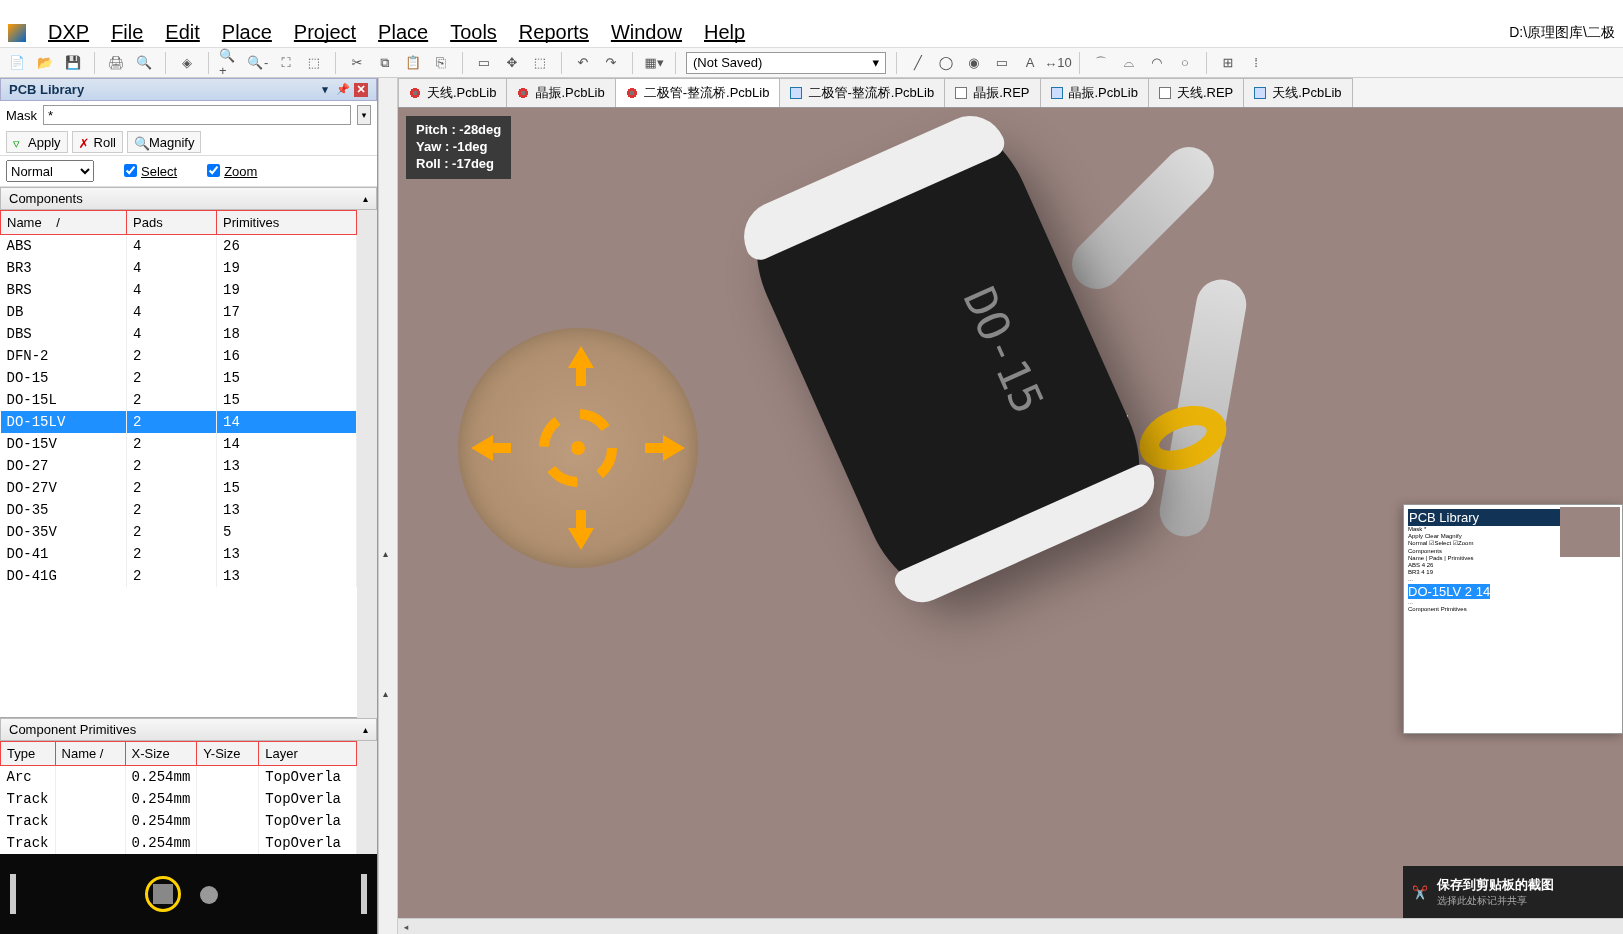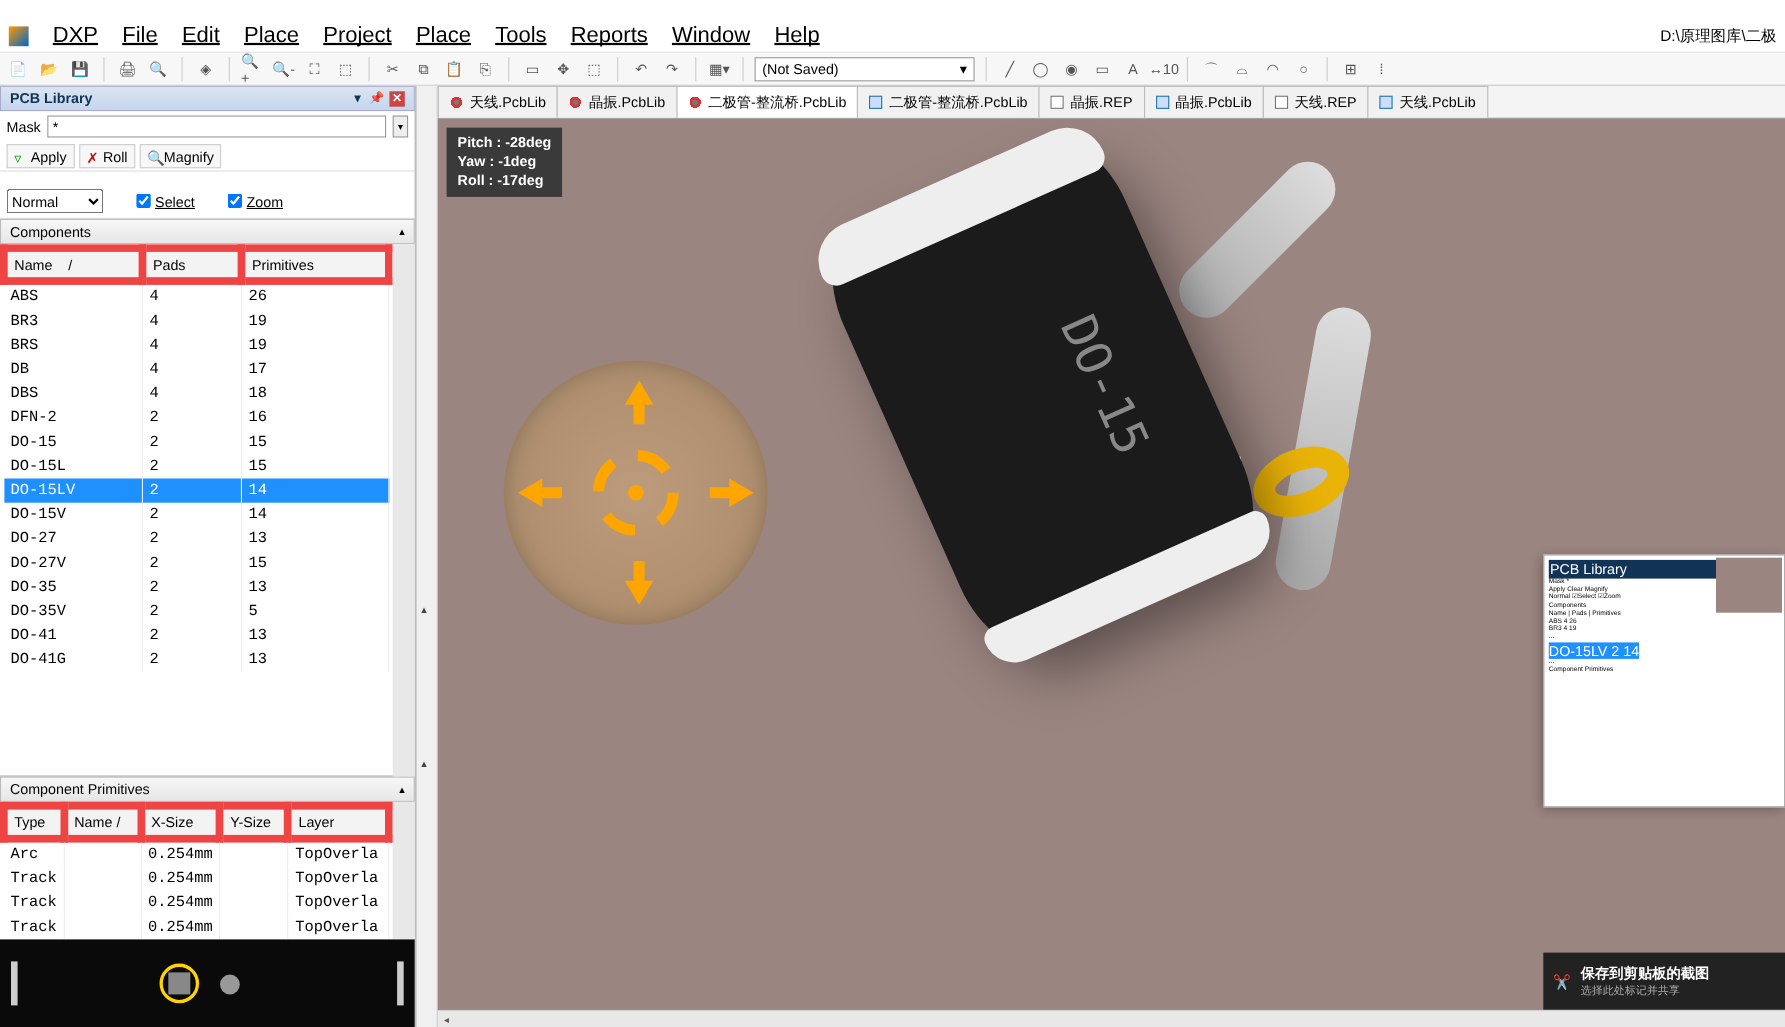--- a/index.html
+++ b/index.html
@@ -25,31 +25,31 @@
 .sidebar-title .title-icons span { width: 14px; height: 14px; display: inline-flex; align-items: center; justify-content: center; font-size: 11px; }
 
 .mask-row { padding: 4px 6px; display: flex; align-items: center; gap: 6px; }
 .mask-row input { flex: 1; border: 1px solid #999; height: 20px; padding: 0 4px; }
 .mask-row .combo-arrow { width: 14px; height: 20px; border: 1px solid #999; background: #eee; display: flex; align-items: center; justify-content: center; font-size: 9px; }
 
 .btn-row { padding: 2px 6px; display: flex; align-items: center; gap: 4px; border-bottom: 1px solid #ddd; }
 .btn-row .sbtn { border: 1px solid #ccc; background: #f7f7f7; padding: 2px 6px; display: flex; align-items: center; gap: 3px; height: 22px; }
 .btn-row .sbtn .ico { width: 12px; height: 12px; display: inline-block; }
 
-.opts-row { padding: 4px 6px; display: flex; align-items: center; gap: 30px; border-bottom: 1px solid #ddd; margin-top: 12px; }
+.opts-row { padding: 4px 6px; display: flex; align-items: center; gap: 30px; border-bottom: 1px solid #ddd; }
 .opts-row select { height: 22px; width: 88px; }
 .opts-row label { display: flex; align-items: flex-start; gap: 4px; }
 .opts-row input[type=checkbox] { width: 13px; height: 13px; }
 
 .group-header { background: linear-gradient(#f7f7f7,#e6e6e6); border: 1px solid #bbb; padding: 3px 8px; font-size: 14px; display: flex; align-items: center; }
 .group-header .ga { margin-left: auto; font-size: 10px; }
 
 .table-wrap { overflow-y: auto; border-bottom: 1px solid #aaa; }
 .table { width: 100%; border-collapse: collapse; }
-.table th { text-align: left; padding: 4px 6px; background: #f3f3f3; border: 7px solid #ef4444; font-weight: normal; font-size: 13px; }
+.table th { text-align: left; padding: 4px 6px; background: #f3f3f3; border: 1px solid #ef4444; font-weight: normal; font-size: 13px; }
 .table td { padding: 3px 6px; border-right: 1px solid #eee; font-family: 'Courier New', monospace; font-size: 14px; }
 .table td.c1 { width: 126px; }
 .table td.c2 { width: 90px; }
 .table tr.sel td { background: #1e90ff; color: #fff; }
 
 .prim-wrap { flex: none; }
 .prim-table td.c1 { width: 40px; }
 .prim-table td.c2 { width: 70px; }
 .prim-table td.c3 { width: 62px; }
 .prim-table td.c4 { width: 62px; }

